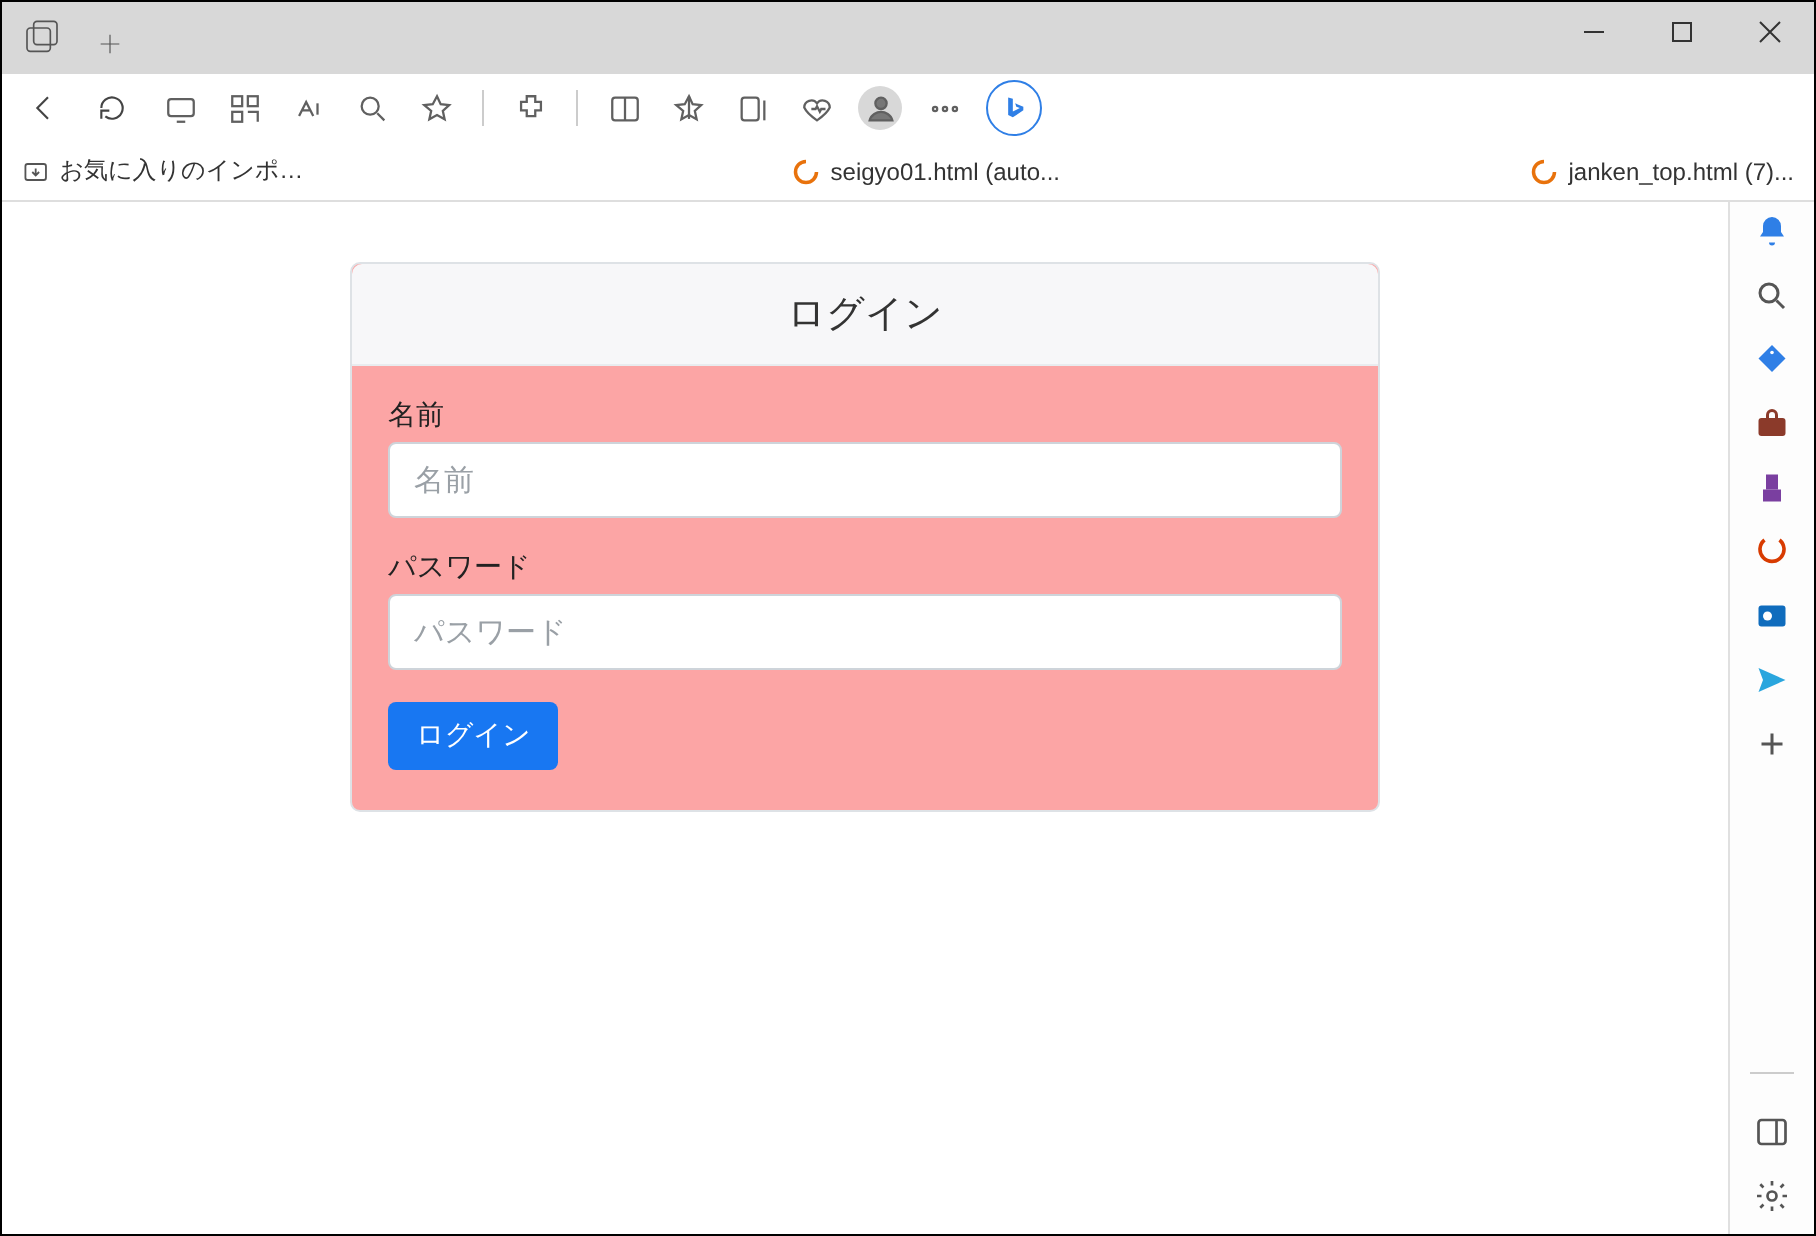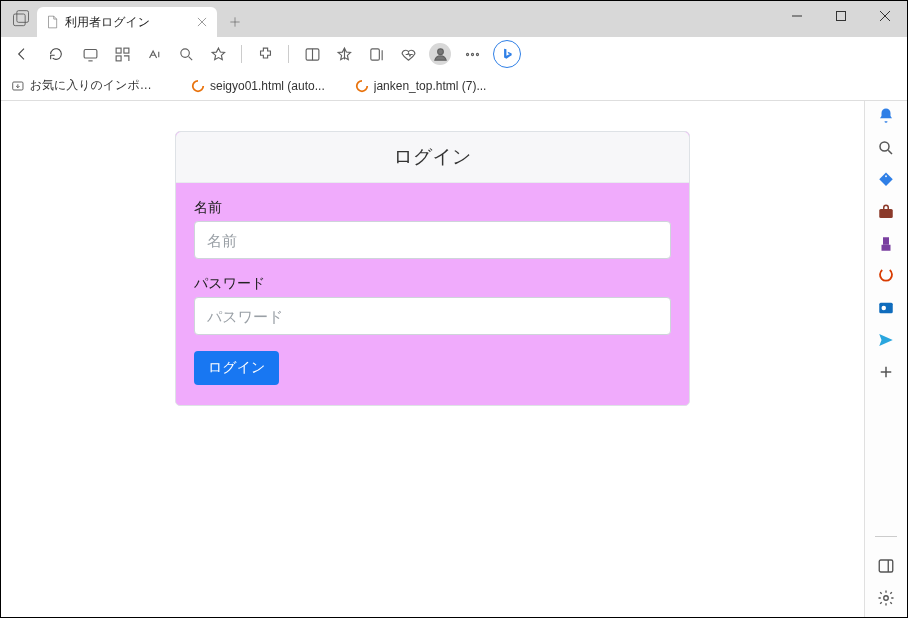--- a/index.html
+++ b/index.html
@@ -90,24 +90,25 @@
     }
     .bing-circle svg{width:14px;height:14px;fill:#2f7fe6;}
 
     
     .bookmarks-row {
       height:30px;
       background:#fff;
       display:flex;
       align-items:center;
       padding:0 10px;
-      gap:30px;
+      gap:2px;
       border-bottom:1px solid #dedede;
       font-size:12px;
       color:#333;
+      justify-content:space-between;
     }
     .bookmark-item { display:flex; align-items:center; gap:5px; cursor:pointer; max-width:150px;}
     .bookmark-item span { white-space:nowrap; overflow:hidden; text-overflow:ellipsis;}
     .bm-icon{width:14px;height:14px;}
     .orange-spinner{width:14px;height:14px;}
 
     
     .frame {
       position:absolute;
       top:100px; left:0; right:0; bottom:0;
@@ -134,21 +135,21 @@
 
     
     .login-wrapper{
       display:flex; justify-content:center;
       padding-top:30px;
     }
     .card{
       width:515px;
       border:1px solid #dee2e6;
       border-radius:5px;
-      background:#f0abfc;
+      background:#fca5a5;
     }
     .card-header{
       background:#f7f7f9;
       border-bottom:1px solid #e9ecef;
       padding:12px 16px;
       text-align:center;
       font-size:19px;
       color:#333;
       border-radius:5px 5px 0 0;
     }
@@ -182,30 +183,20 @@
     .avatar svg{width:14px;height:14px;fill:#777;}
   </style>
 </head>
 <body>
 
 <div class="titlebar">
   <svg class="tab-squares" viewBox="0 0 24 24">
       <rect x="3" y="6" width="14" height="14" rx="2"></rect>
       <rect x="7" y="2" width="14" height="14" rx="2"></rect>
     </svg>
-  <div class="tab">
-    <svg class="page-icon" viewBox="0 0 24 24">
-        <path d="M6 2h9l5 5v15H6z"></path>
-        <path d="M15 2v5h5"></path>
-      </svg>
-    <span class="tab-title">利用者ログイン</span>
-    <svg class="tab-close" viewBox="0 0 24 24">
-        <path d="M5 5l14 14M19 5L5 19"></path>
-      </svg>
-  </div>
   <div class="newtab">
     <svg class="plus" viewBox="0 0 24 24">
         <path d="M12 4v16M4 12h16"></path>
       </svg>
   </div>
   <div class="window-controls">
     <div class="winbtn">
         <svg viewBox="0 0 12 12">
           <path d="M1 6h10"></path>
         </svg>

